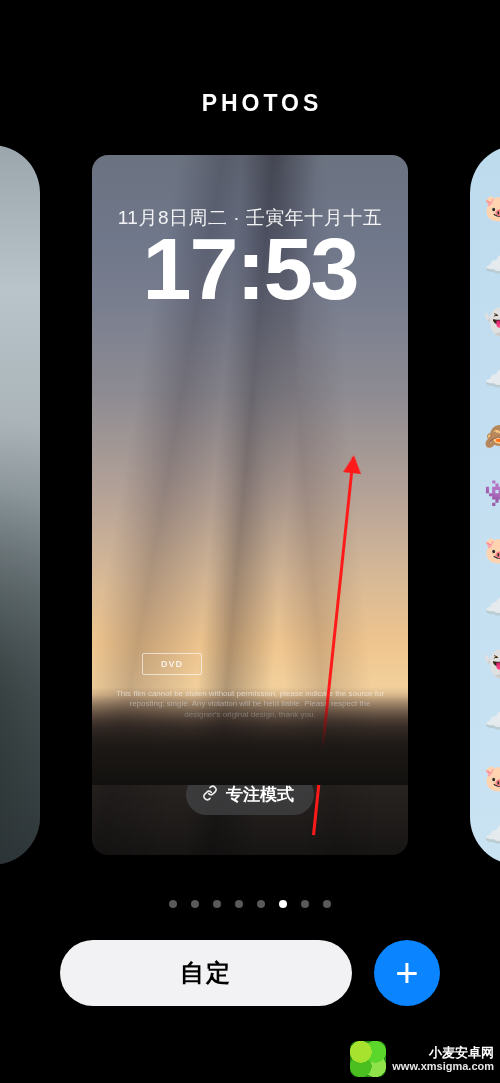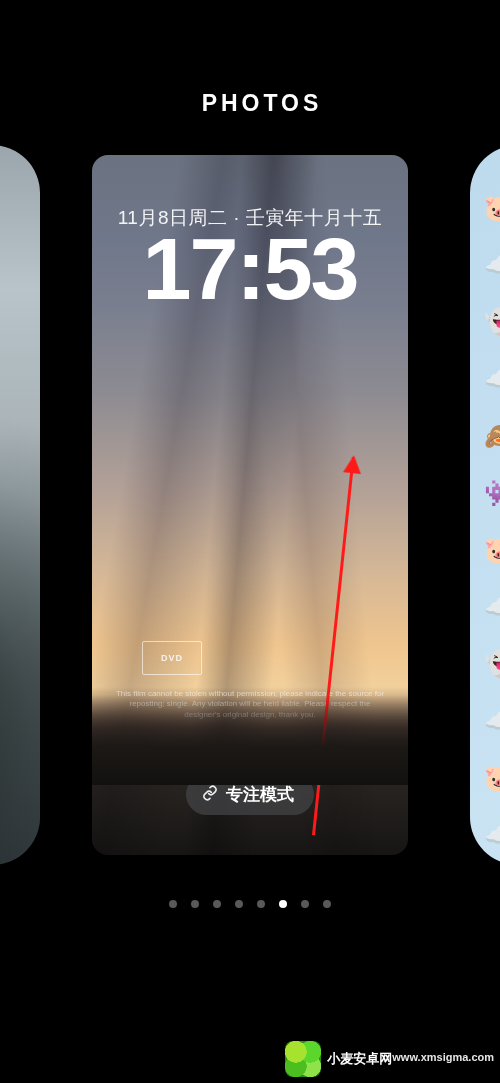--- a/index.html
+++ b/index.html
@@ -126,21 +126,21 @@
     letter-spacing: -2px;
     line-height: 1;
   }
 
   
   .logo-box {
     position: absolute;
     left: 50px;
     bottom: 180px;
     width: 60px;
-    height: 34px;
+    height: 22px;
     border: 1px solid rgba(255,255,255,0.6);
     border-radius: 2px;
     display: flex;
     align-items: center;
     justify-content: center;
     color: rgba(255,255,255,0.8);
     font-size: 9px;
     font-weight: 700;
     letter-spacing: 1px;
   }
@@ -287,21 +287,21 @@
   .wm-logo {
     width: 36px; height: 36px;
     border-radius: 8px;
     background:
       radial-gradient(circle at 30% 30%, #a6e22e 0 30%, transparent 31%),
       radial-gradient(circle at 70% 30%, #5bd62b 0 30%, transparent 31%),
       radial-gradient(circle at 30% 70%, #4bbf1f 0 30%, transparent 31%),
       radial-gradient(circle at 70% 70%, #8fe24a 0 30%, transparent 31%),
       #2d8f1a;
   }
-  .wm-txt { display:flex; flex-direction:row; line-height:1.2; }
+  .wm-txt { display:flex; flex-direction:column; line-height:1.2; }
   .wm-txt .l1 { font-weight:600; }
   .wm-txt .l2 { font-size:11px; opacity:0.9;font-weight:bold; }
 </style>
 </head>
 <body>
 
 <div class="screen">
 
   <div class="title">PHOTOS</div>
 
@@ -357,20 +357,24 @@
       <div class="dot"></div>
       <div class="dot"></div>
       <div class="dot"></div>
       <div class="dot"></div>
       <div class="dot"></div>
       <div class="dot active"></div>
       <div class="dot"></div>
       <div class="dot"></div>
     </div>
 
+  <div class="bottom">
+    <div class="customize-btn">自定</div>
+    <div class="add-btn">+</div>
+  </div>
 
   <div class="wm">
     <div class="wm-logo"></div>
     <div class="wm-txt">
       <span class="l1">小麦安卓网</span>
       <span class="l2">www.xmsigma.com</span>
     </div>
   </div>
 
 </div>

